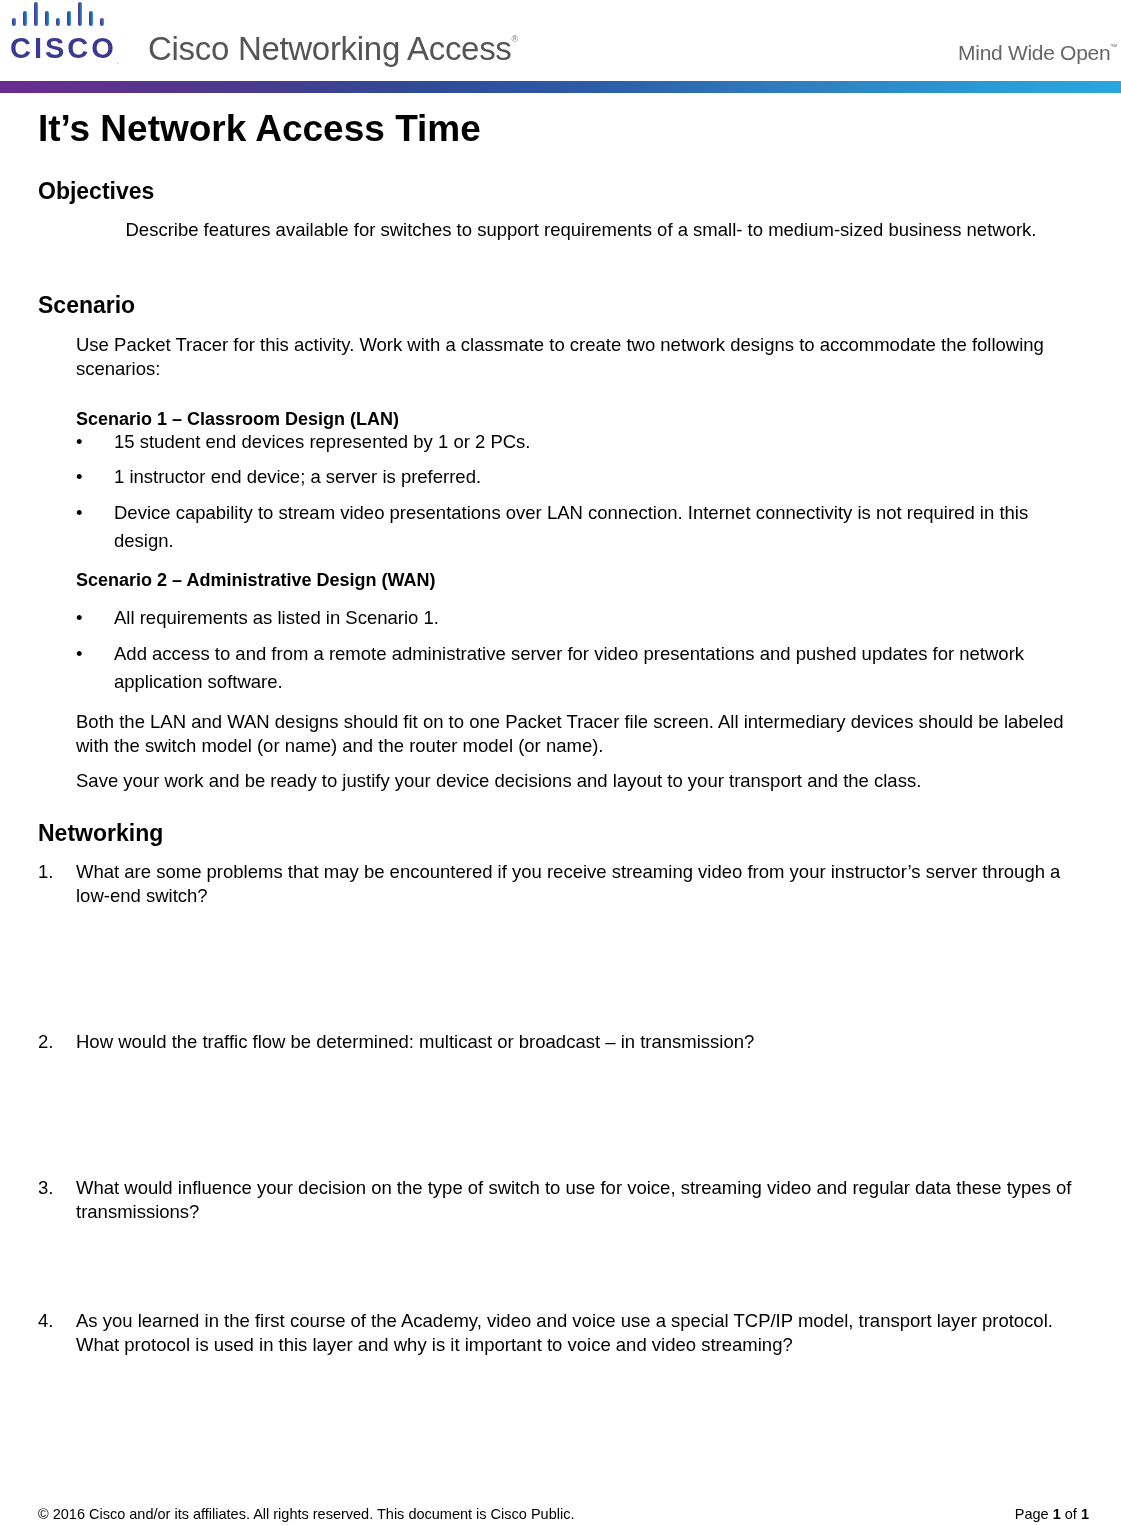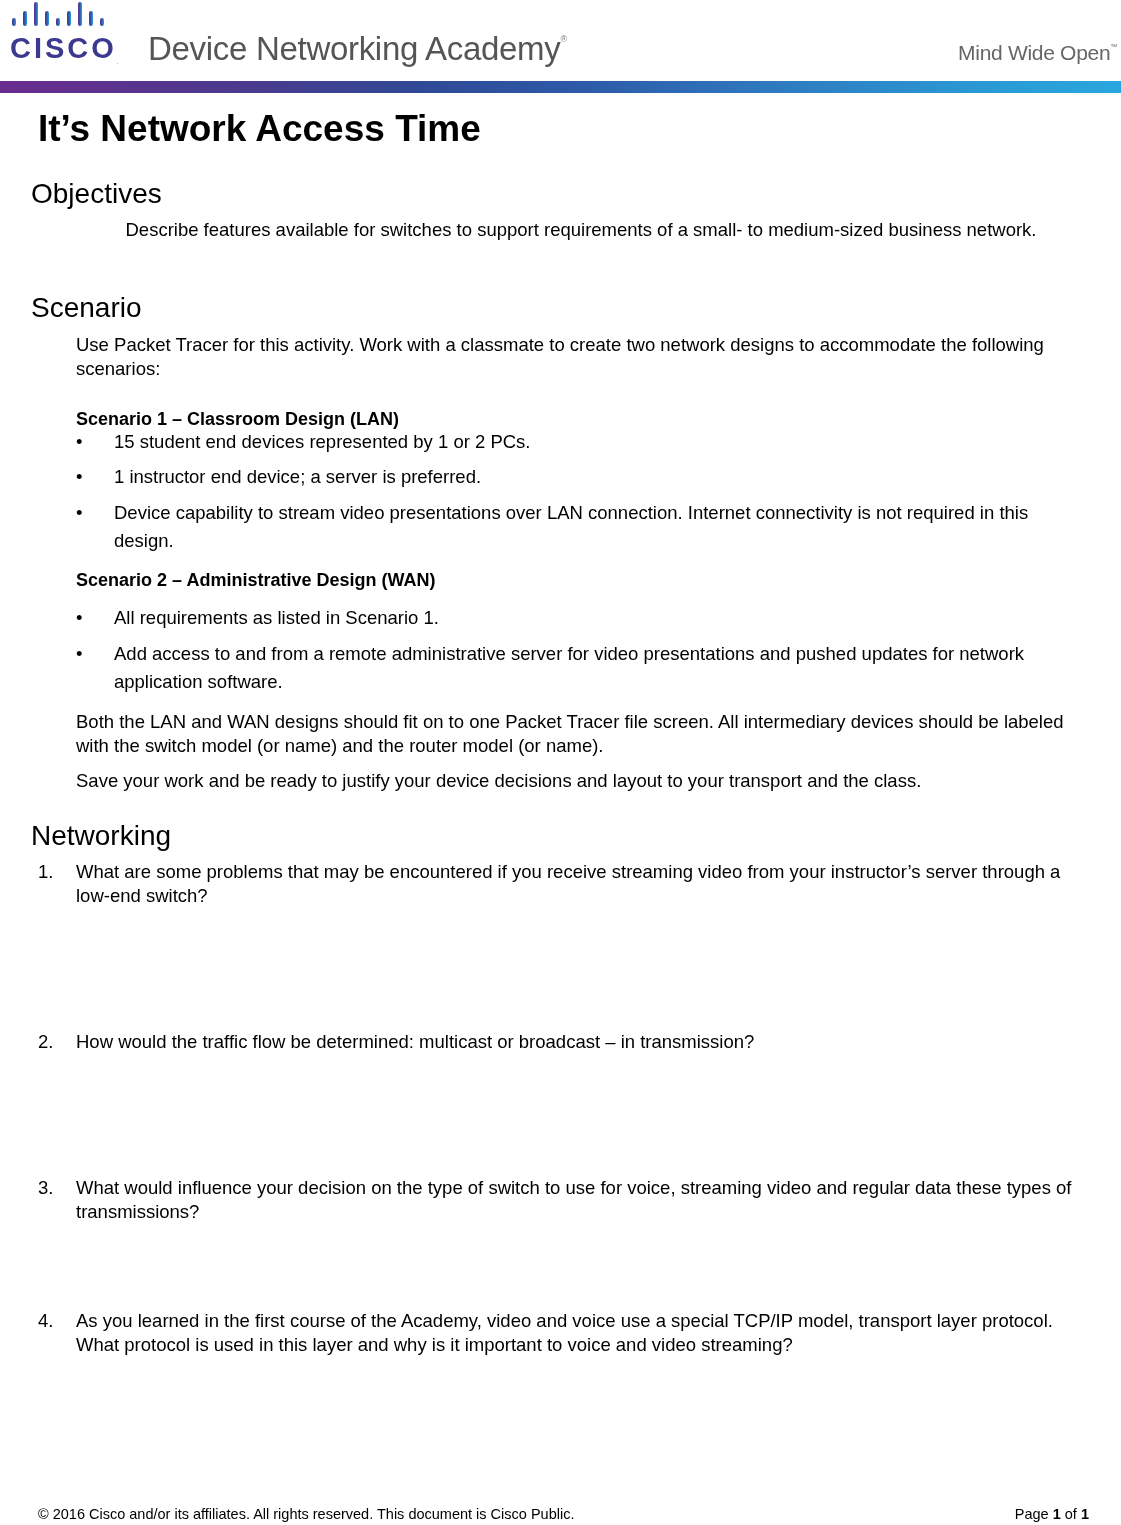--- a/index.html
+++ b/index.html
@@ -11,21 +11,21 @@
     .logo-word { position: absolute; left: 10px; top: 32px; font-family: "Liberation Sans", sans-serif; font-weight: bold; font-size: 29px; letter-spacing: 3px; color: #3b3a8f; }
     .logo-word .tm { font-size: 6px; color:#999; letter-spacing:0; vertical-align: bottom; }
     .academy { position: absolute; left: 148px; top: 30px; font-size: 33px; color: #555; font-family: "Liberation Sans", sans-serif; letter-spacing: -0.3px; }
     .academy sup { font-size: 9px; vertical-align: top; position: relative; top: 4px; color:#777; }
     .tagline { position: absolute; right: 4px; top: 41px; font-size: 21px; color: #666; letter-spacing: -0.3px; }
     .tagline sup { font-size: 7px; vertical-align: top; position: relative; top: 2px; }
     .gradient-bar { position: absolute; left: 0; top: 81px; width: 1121px; height: 12px;
       background: linear-gradient(90deg, #6a2c8e 0%, #4a3a8e 22%, #2f4a96 38%, #2d5aa8 52%, #2f7cc0 70%, #2a9ad4 88%, #2aa6de 100%); }
 
     .title { position: absolute; left: 38px; top: 108px; font-size: 37px; font-weight: bold; }
-    h2 { position: absolute; left: 31px; font-size: 28px; font-weight: normal; }
+    h2 { position: absolute; left: 38px; font-size: 23px; font-weight: bold; }
     .p { position: absolute; left: 76px; font-size: 18.5px; line-height: 24px; width: 1010px; }
     .subhead { position: absolute; left: 76px; font-size: 18px; font-weight: bold; }
     .bullet { position: absolute; left: 76px; width: 1010px; font-size: 18.5px; line-height: 28px; }
     .bullet .dot { position: absolute; left: 0; top: 0; width: 20px; }
     .bullet .txt { display: block; margin-left: 38px; }
     .q { position: absolute; left: 38px; width: 1048px; font-size: 18.5px; line-height: 24px; }
     .q .num { position: absolute; left: 0; top: 0; }
     .q .txt { display: block; margin-left: 38px; }
 
     .footer-left { position: absolute; left: 38px; top: 1506px; font-size: 14.5px; }
@@ -49,21 +49,21 @@
       <rect x="22" y="0" width="4" height="24" rx="2"></rect>
       <rect x="33" y="9" width="4" height="15" rx="2"></rect>
       <rect x="44" y="16" width="4" height="8" rx="2"></rect>
       <rect x="55" y="9" width="4" height="15" rx="2"></rect>
       <rect x="66" y="0" width="4" height="24" rx="2"></rect>
       <rect x="77" y="9" width="4" height="15" rx="2"></rect>
       <rect x="88" y="16" width="4" height="8" rx="2"></rect>
     </g>
   </svg>
   <div class="logo-word"><span>CISCO</span><span class="tm">.</span></div>
-  <div class="academy"><span>Device Networking Academy</span><sup>®</sup></div>
+  <div class="academy"><span>Cisco Networking Access</span><sup>®</sup></div>
   <div class="tagline"><span>Mind Wide Open</span><sup>™</sup></div>
   <div class="gradient-bar"></div>
 </div>
 
 <div class="title">It’s Network Access Time</div>
 
 <h2 style="top:178px;">Objectives</h2>
 <div class="p" style="top:218px;text-align:center;">Describe features available for switches to support requirements of a small- to medium-sized business network.</div>
 
 <h2 style="top:292px;">Scenario</h2>

